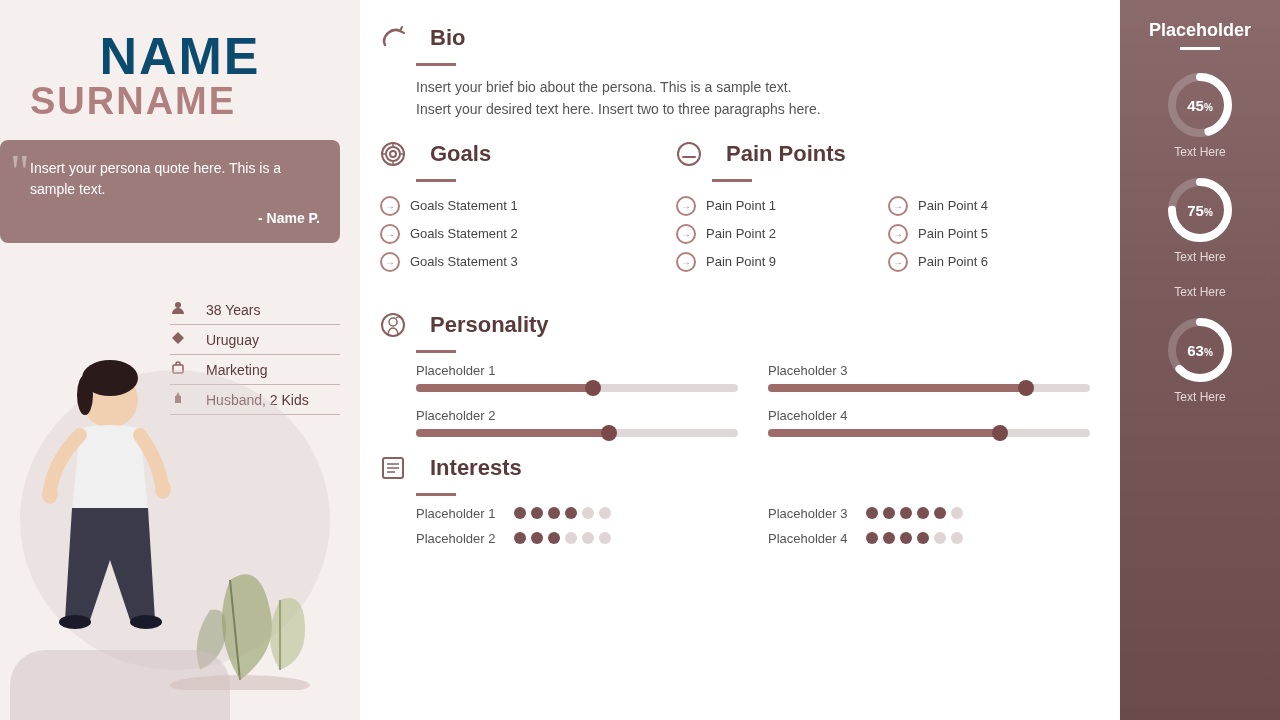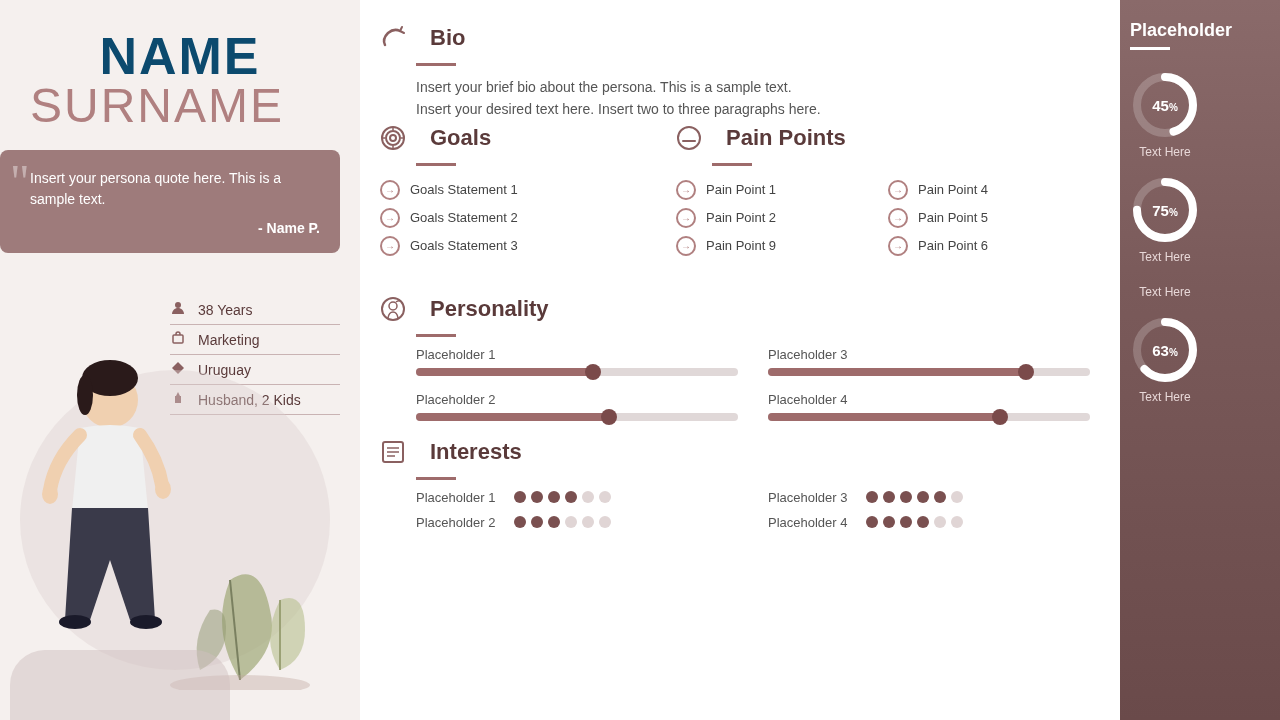--- a/index.html
+++ b/index.html
@@ -26,22 +26,22 @@
     }
     .name-first {
       font-size: 52px;
       font-weight: 900;
       color: #0c4a6e;
       line-height: 1;
       letter-spacing: 2px;
       text-align: center;
     }
     .name-last {
-      font-size: 48px;
-      font-weight: 400;
+      font-size: 38px;
+      font-weight: 700;
       color: #b08080;
       line-height: 1;
       letter-spacing: 2px;
     }
 
     .quote-box {
       background: #9e7b7b;
       border-radius: 8px;
       margin: 10px 20px 10px 0;
       padding: 18px 20px 14px 30px;
@@ -76,21 +76,21 @@
     
     .info-list {
       position: absolute;
       top: 295px;
       right: 20px;
       width: 170px;
     }
     .info-item {
       display: flex;
       align-items: center;
-      gap: 12px;
+      gap: 20px;
       padding: 6px 0;
       border-bottom: 1px solid #c9b3b3;
       font-size: 14px;
       color: #5a3a3a;
     }
     .info-icon {
       font-size: 14px;
       color: #8a6060;
       width: 16px;
       text-align: center;
@@ -125,21 +125,21 @@
       height: 3px;
       background: #9e6b6b;
       margin-bottom: 10px;
       margin-left: 36px;
     }
     .bio-text {
       font-size: 14px;
       color: #555;
       line-height: 1.6;
       margin-left: 36px;
-      margin-bottom: 4px;
+      margin-bottom: 20px;
     }
 
     
     .two-col {
       display: flex;
       gap: 20px;
       margin-bottom: 36px;
     }
     .col-half {
       flex: 1;
@@ -237,21 +237,21 @@
       background: #7a5050;
     }
 
     
     .right-sidebar {
       width: 160px;
       height: 720px;
       background: linear-gradient(180deg, #8a6a6a 0%, #7a5a5a 40%, #6a4a4a 100%);
       display: flex;
       flex-direction: column;
-      align-items: flex-start;
+      align-items: center;
       padding: 20px 10px;
       flex-shrink: 0;
     }
     .sidebar-title {
       font-size: 18px;
       font-weight: 700;
       color: white;
       text-align: center;
       margin-bottom: 6px;
     }
@@ -366,34 +366,34 @@
       <span class="info-icon">
         <svg width="14" height="14" viewBox="0 0 14 14" fill="#8a6060">
           <circle cx="7" cy="4" r="3"></circle>
           <path d="M1 13c0-3.3 2.7-6 6-6s6 2.7 6 6"></path>
         </svg>
       </span>
       <span>38 Years</span>
     </div>
     <div class="info-item">
       <span class="info-icon">
+        <svg width="14" height="14" viewBox="0 0 14 14" fill="#8a6060">
+          <polygon points="7,1 13,7 7,13 1,7"></polygon>
+        </svg>
+      </span>
+      <span>Uruguay</span>
+    </div>
+    <div class="info-item">
+      <span class="info-icon">
         <svg width="14" height="14" viewBox="0 0 14 14" fill="none" stroke="#8a6060" stroke-width="1.5">
           <rect x="2" y="4" width="10" height="8" rx="1"></rect>
           <path d="M5 4V3a2 2 0 0 1 4 0v1"></path>
         </svg>
       </span>
       <span>Marketing</span>
-    </div>
-    <div class="info-item">
-      <span class="info-icon">
-        <svg width="14" height="14" viewBox="0 0 14 14" fill="#8a6060">
-          <polygon points="7,1 13,7 7,13 1,7"></polygon>
-        </svg>
-      </span>
-      <span>Uruguay</span>
     </div>
     <div class="info-item">
       <span class="info-icon">
         <svg width="14" height="14" viewBox="0 0 14 14" fill="#8a6060">
           <path d="M7 1l2 4H5z"></path>
           <rect x="4" y="5" width="6" height="7"></rect>
         </svg>
       </span>
       <span>Husband, 2 Kids</span>
     </div>

